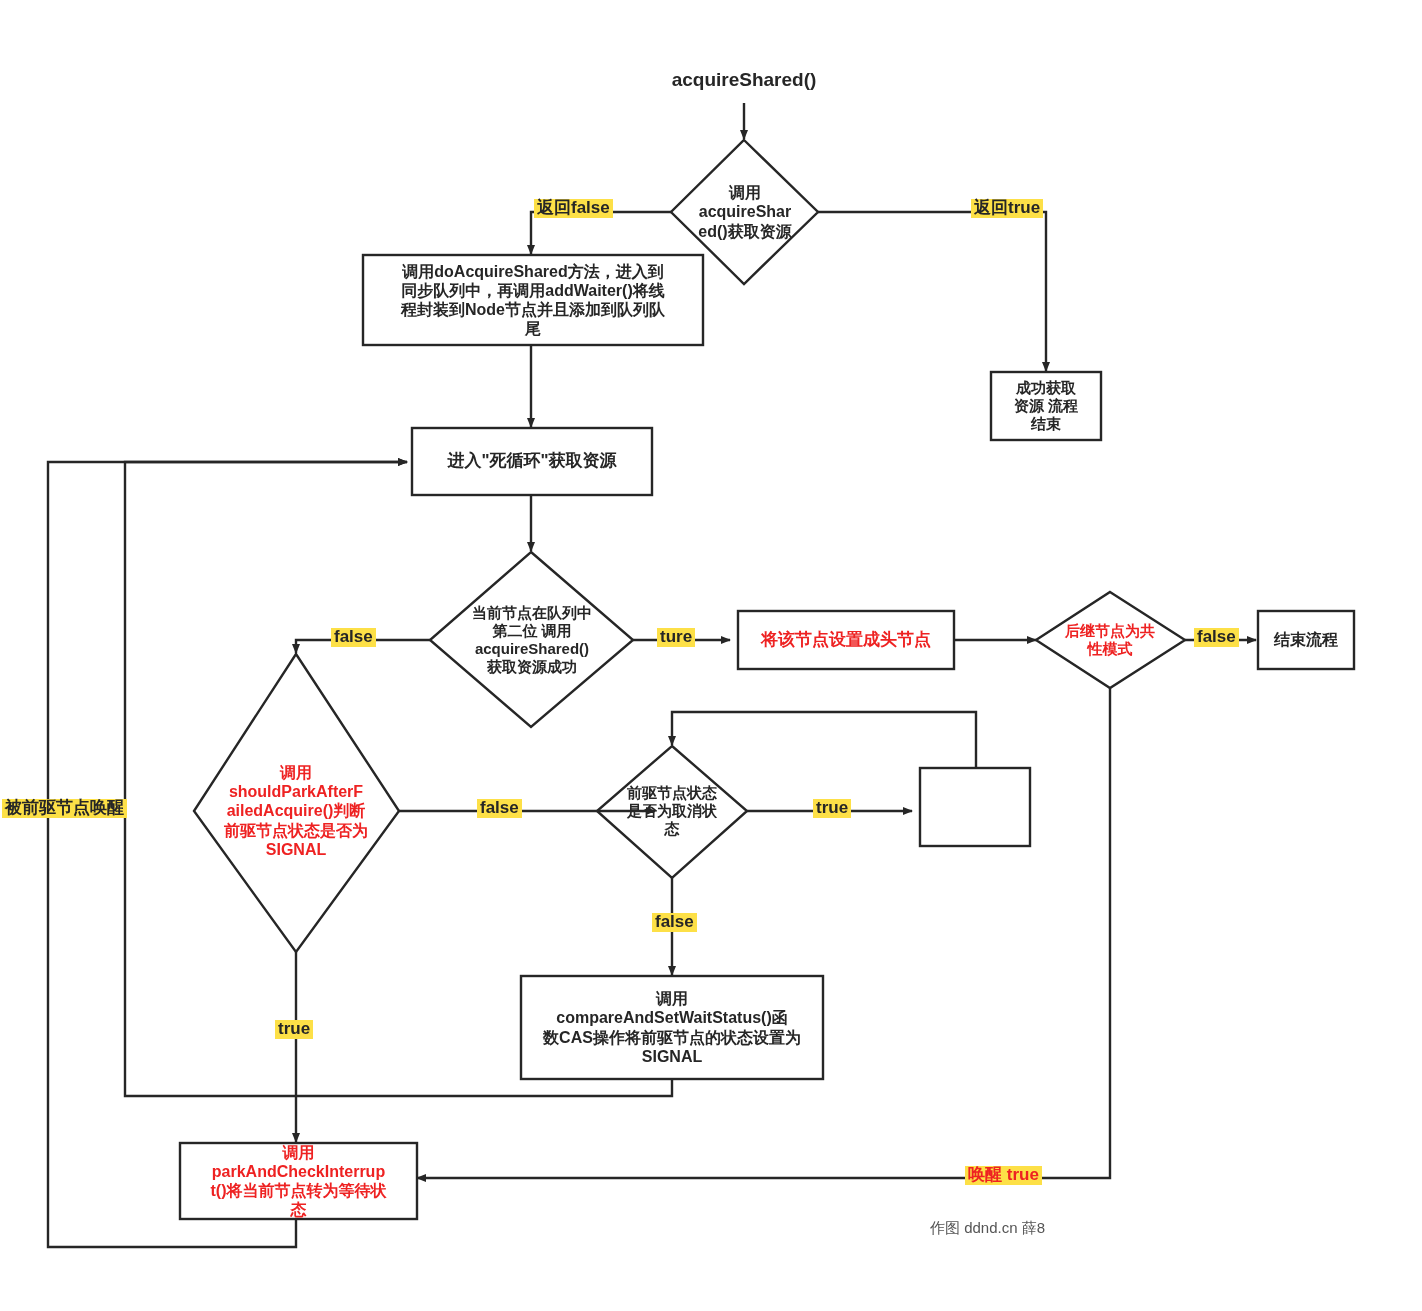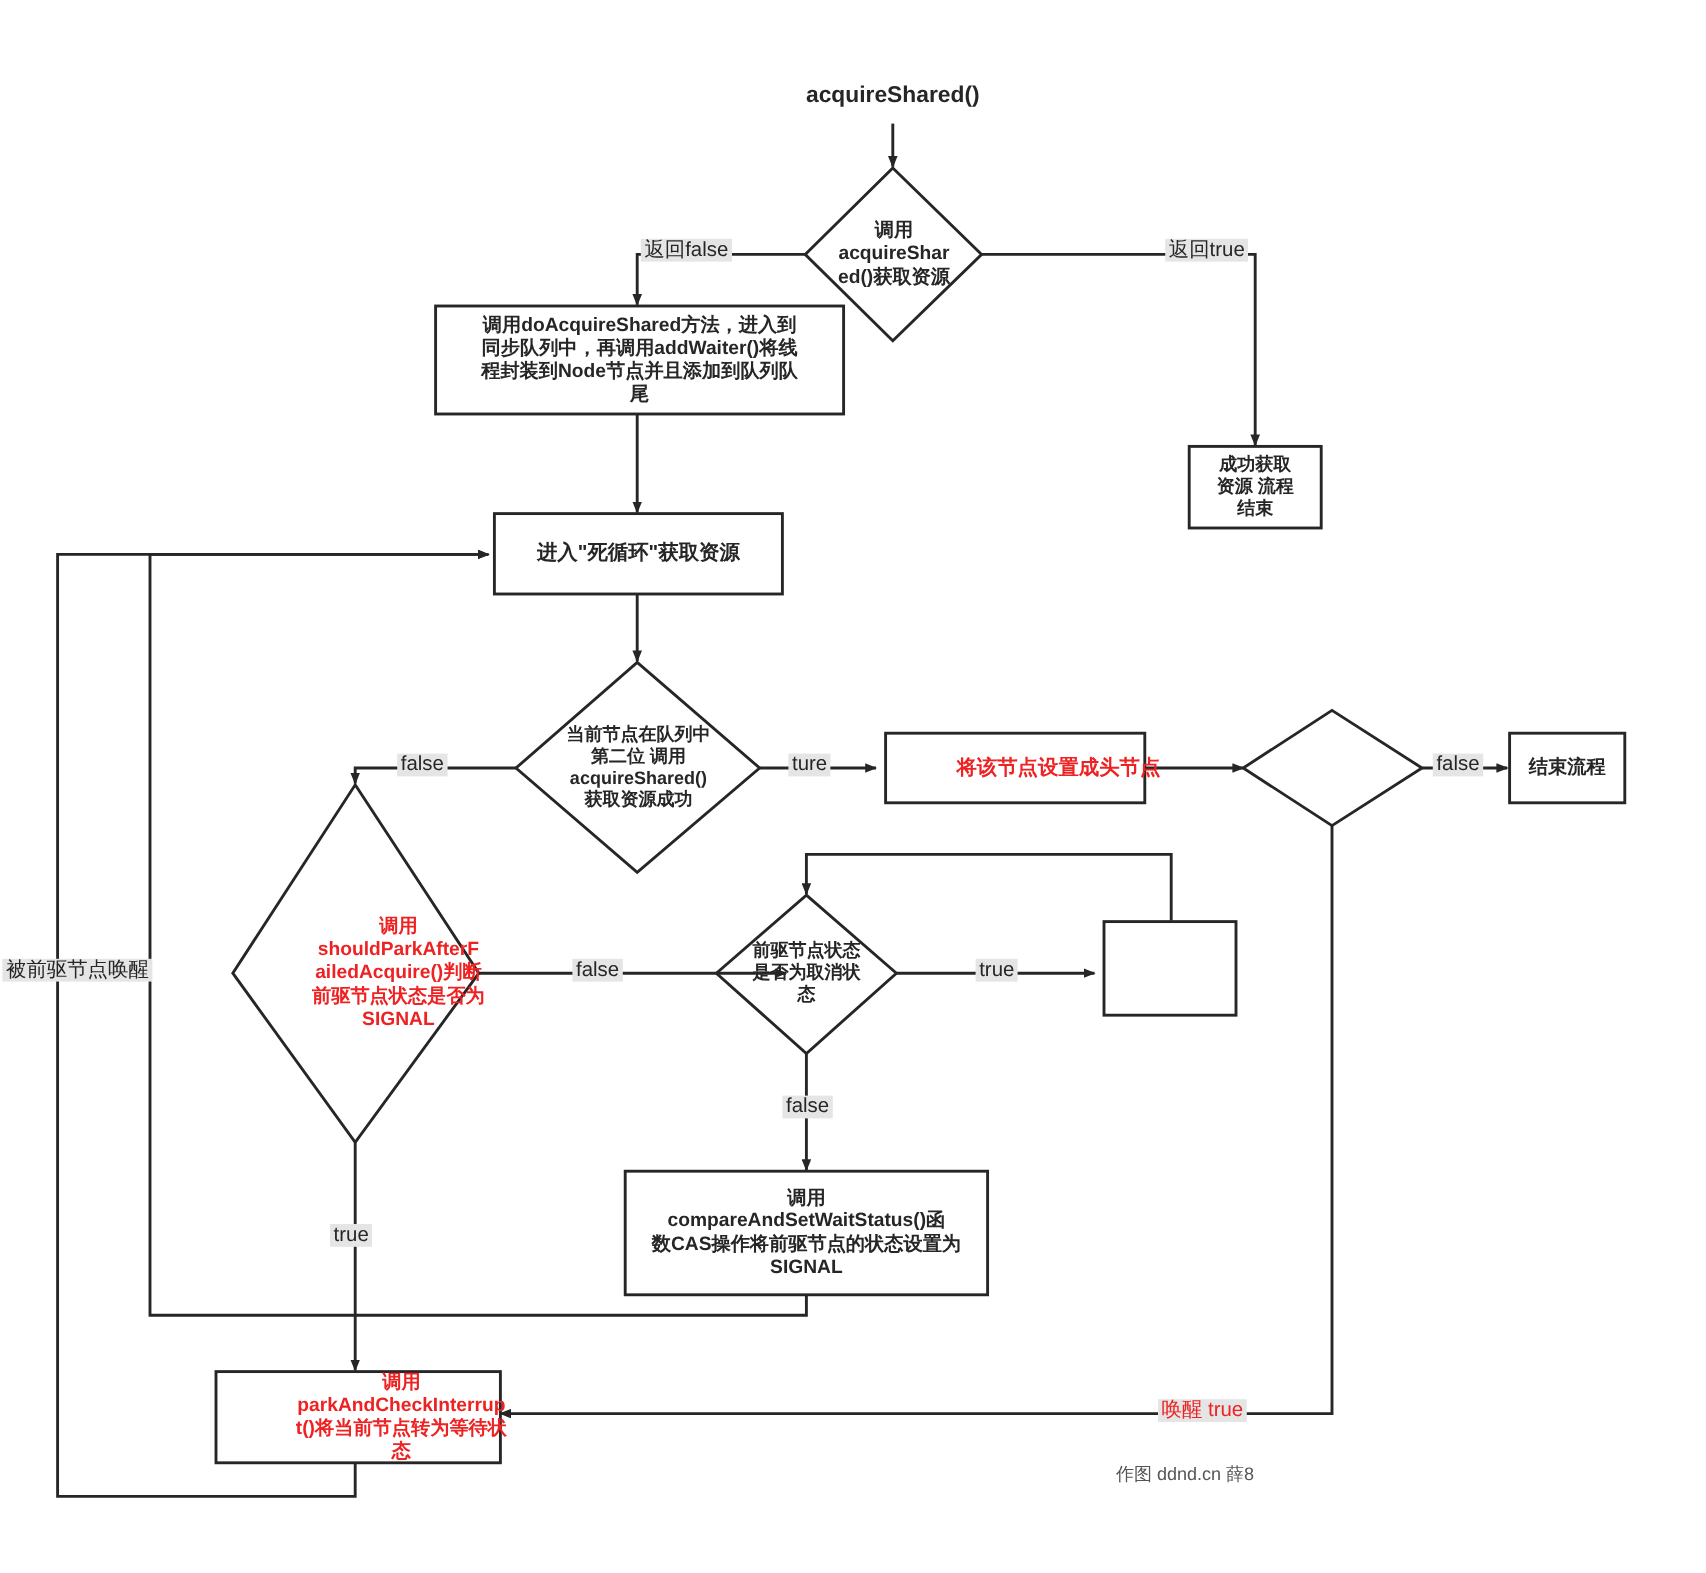--- a/index.html
+++ b/index.html
@@ -10,26 +10,26 @@
   .node-text{
     position:absolute;
     display:flex;align-items:center;justify-content:center;
     text-align:center;
     font-weight:bold;
     line-height:1.20;
     color:#262626;
     pointer-events:none;
     white-space:pre-line;
   }
-  .red{color:#ee2222;padding-left:36px;}
+  .red{color:#ee2222;}
   .edge-label{
     position:absolute;
-    font-weight:normal;
+    font-weight:bold;
     color:#262626;
-    background:#e5e5e5;
+    background:#fde047;
     padding:0 3px;
     white-space:nowrap;
     line-height:1.1;
   }
   .edge-label.red{color:#ee2222;}
   .watermark{
     position:absolute;
     color:#555555;
     font-weight:normal;
     white-space:nowrap;
@@ -120,20 +120,22 @@
 
   <div class="node-text" style="left:414px;top:430px;width:236px;height:63px;font-size:17px;">进入"死循环"获取资源</div>
 
   <div class="node-text" style="left:429px;top:592px;width:206px;height:96px;font-size:15px;">当前节点在队列中
 第二位 调用
 acquireShared()
 获取资源成功</div>
 
   <div class="node-text red" style="left:740px;top:613px;width:212px;height:54px;font-size:17px;">将该节点设置成头节点</div>
 
+  <div class="node-text red" style="left:1039px;top:613px;width:142px;height:54px;font-size:15px;">后继节点为共
+性模式</div>
 
   <div class="node-text" style="left:1260px;top:613px;width:92px;height:54px;font-size:16px;text-align:center;">结束流程</div>
 
   <div class="node-text red" style="left:188px;top:741px;width:216px;height:140px;font-size:16px;">调用
 shouldParkAfterF
 ailedAcquire()判断
 前驱节点状态是否为
 SIGNAL</div>
 
   <div class="node-text" style="left:604px;top:772px;width:136px;height:78px;font-size:15px;">前驱节点状态

